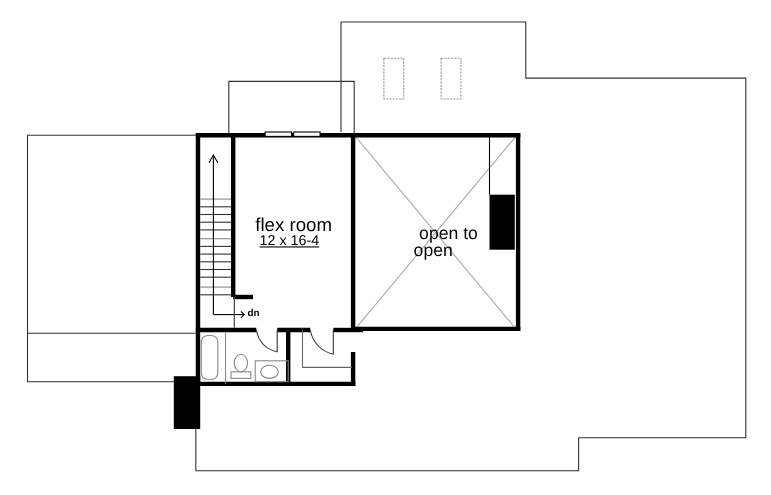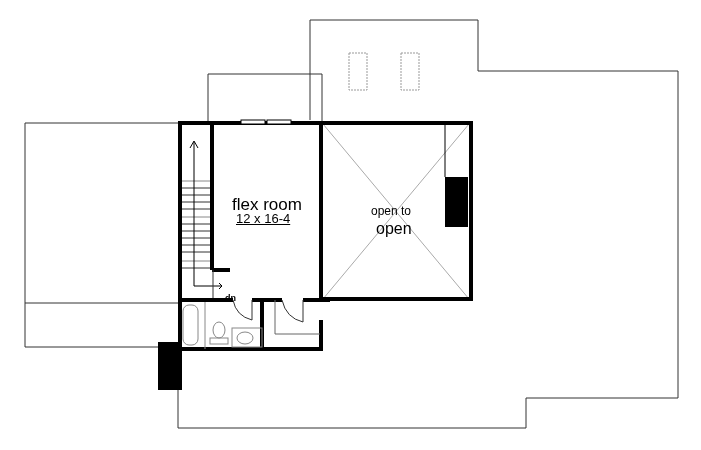--- a/index.html
+++ b/index.html
@@ -89,15 +89,15 @@
     <line x1="205" y1="302" x2="205" y2="349"></line>
     <ellipse cx="219" cy="330" rx="6" ry="8"></ellipse>
     <rect x="210" y="338" width="18" height="6"></rect>
     <rect x="232" y="328" width="30" height="19"></rect>
     <ellipse cx="245" cy="338" rx="8" ry="6"></ellipse>
   </g>
 </svg>
 
 <div class="lbl" style="left:232px;top:196px;font-size:17px;">flex room</div>
 <div class="lbl" style="left:236px;top:212px;font-size:13px;text-decoration:underline;">12 x 16-4</div>
-<div class="lbl" style="left:371px;top:205px;font-size:12px;">open to</div>
+<div class="lbl" style="left:381px;top:205px;font-size:16px;">open to</div>
 <div class="lbl" style="left:376px;top:221px;font-size:16px;">open</div>
-<div class="lbl" style="left:225px;top:294px;font-size:9px;font-weight:bold;">dn</div>
+<div class="lbl" style="left:225px;top:280px;font-size:9px;font-weight:bold;">dn</div>
 
 </body></html>

